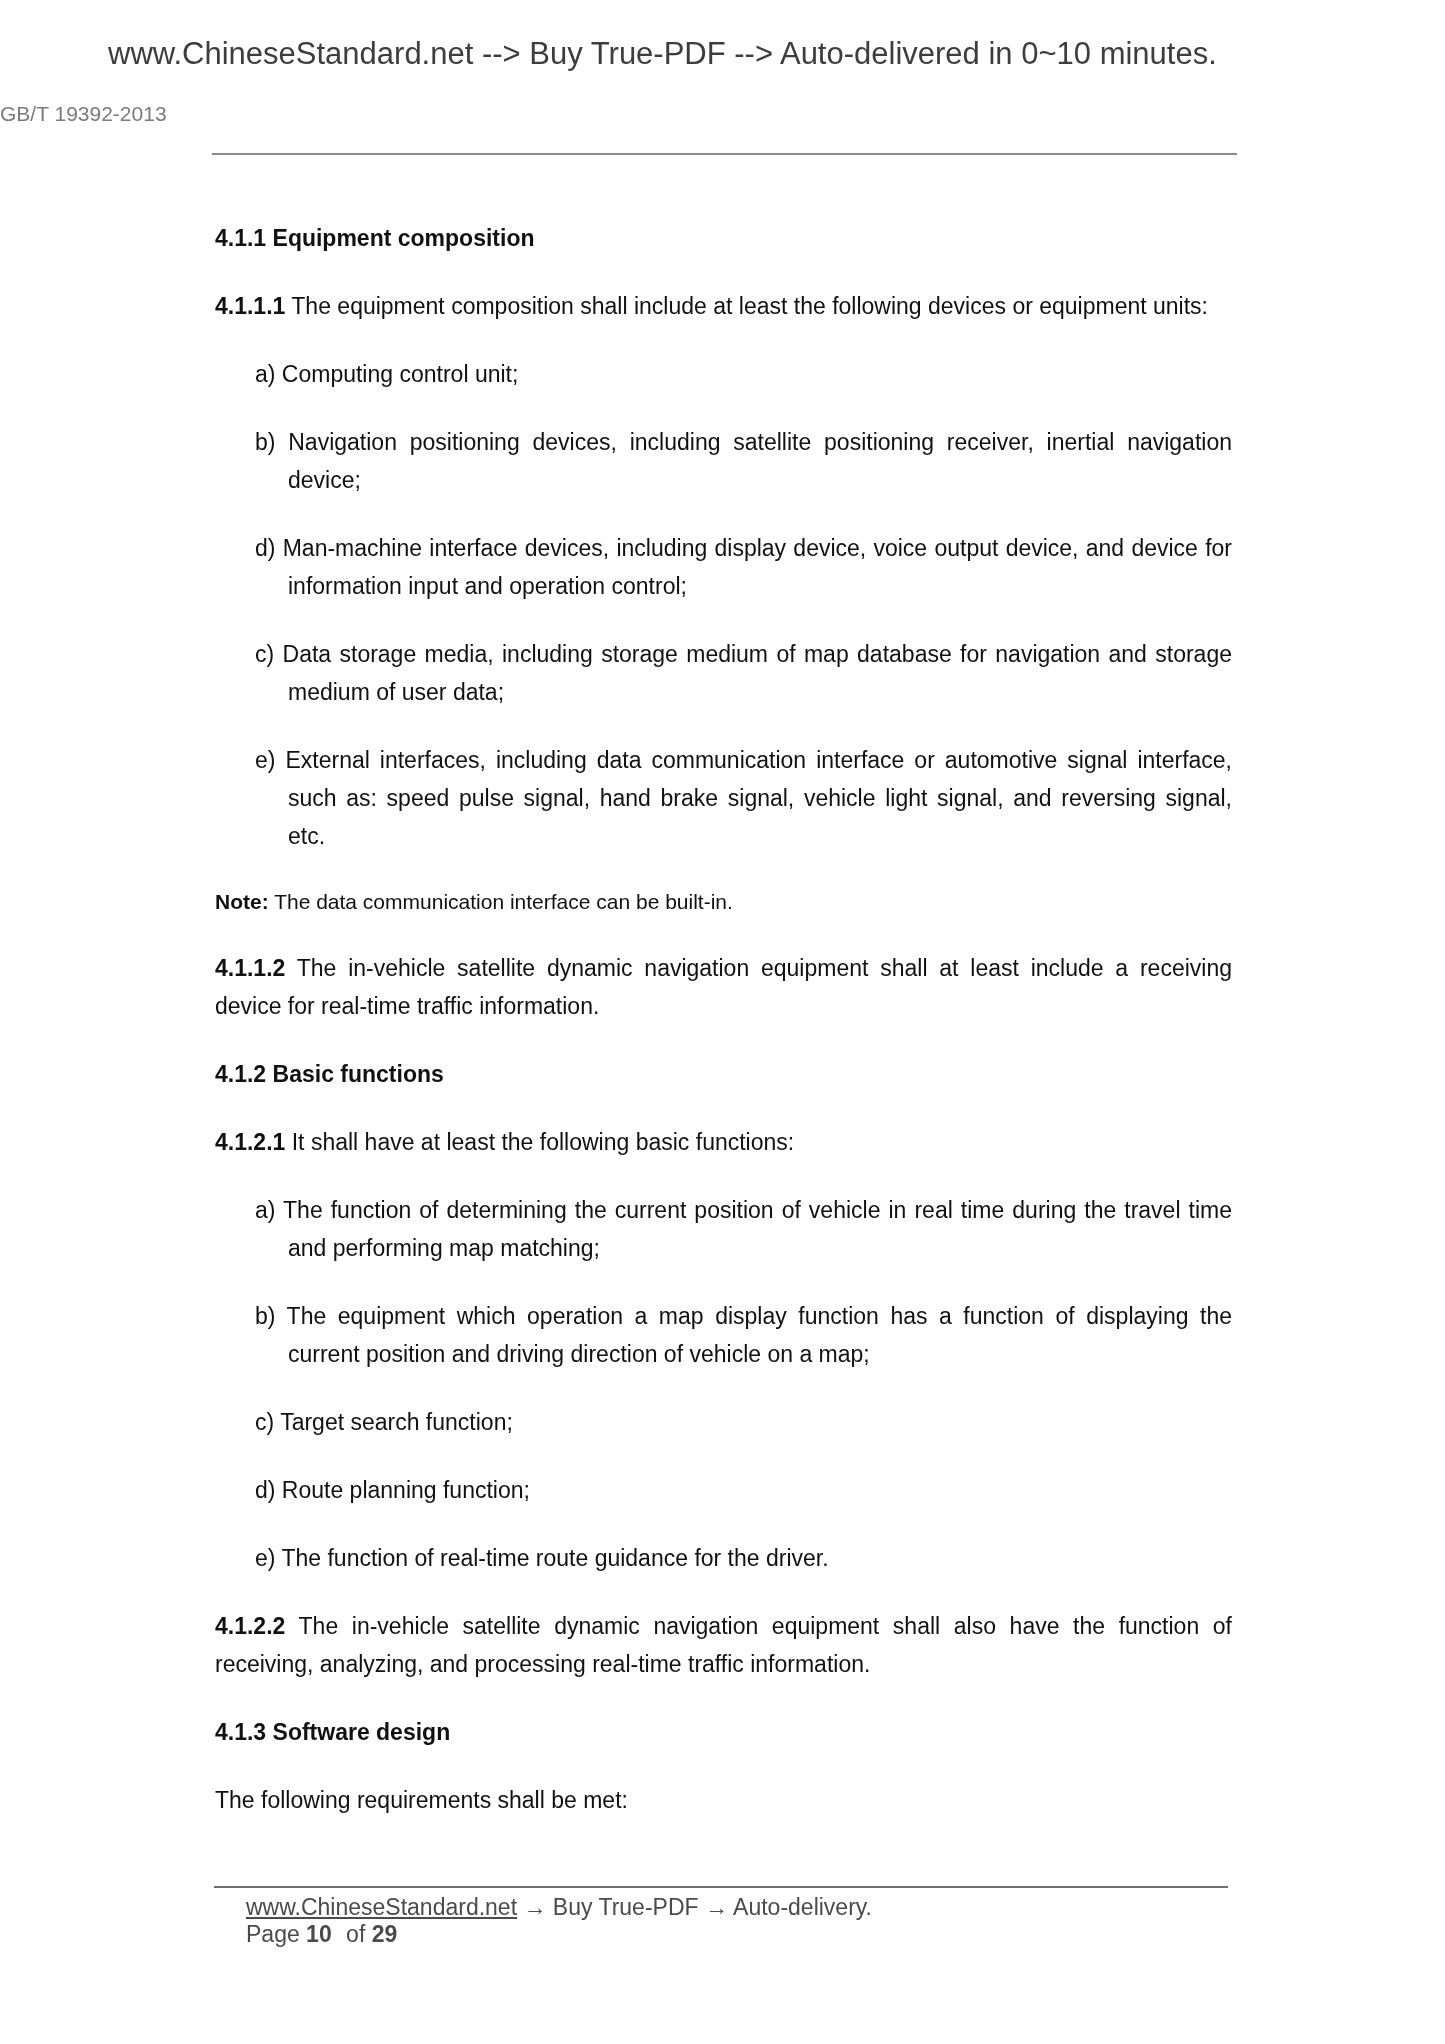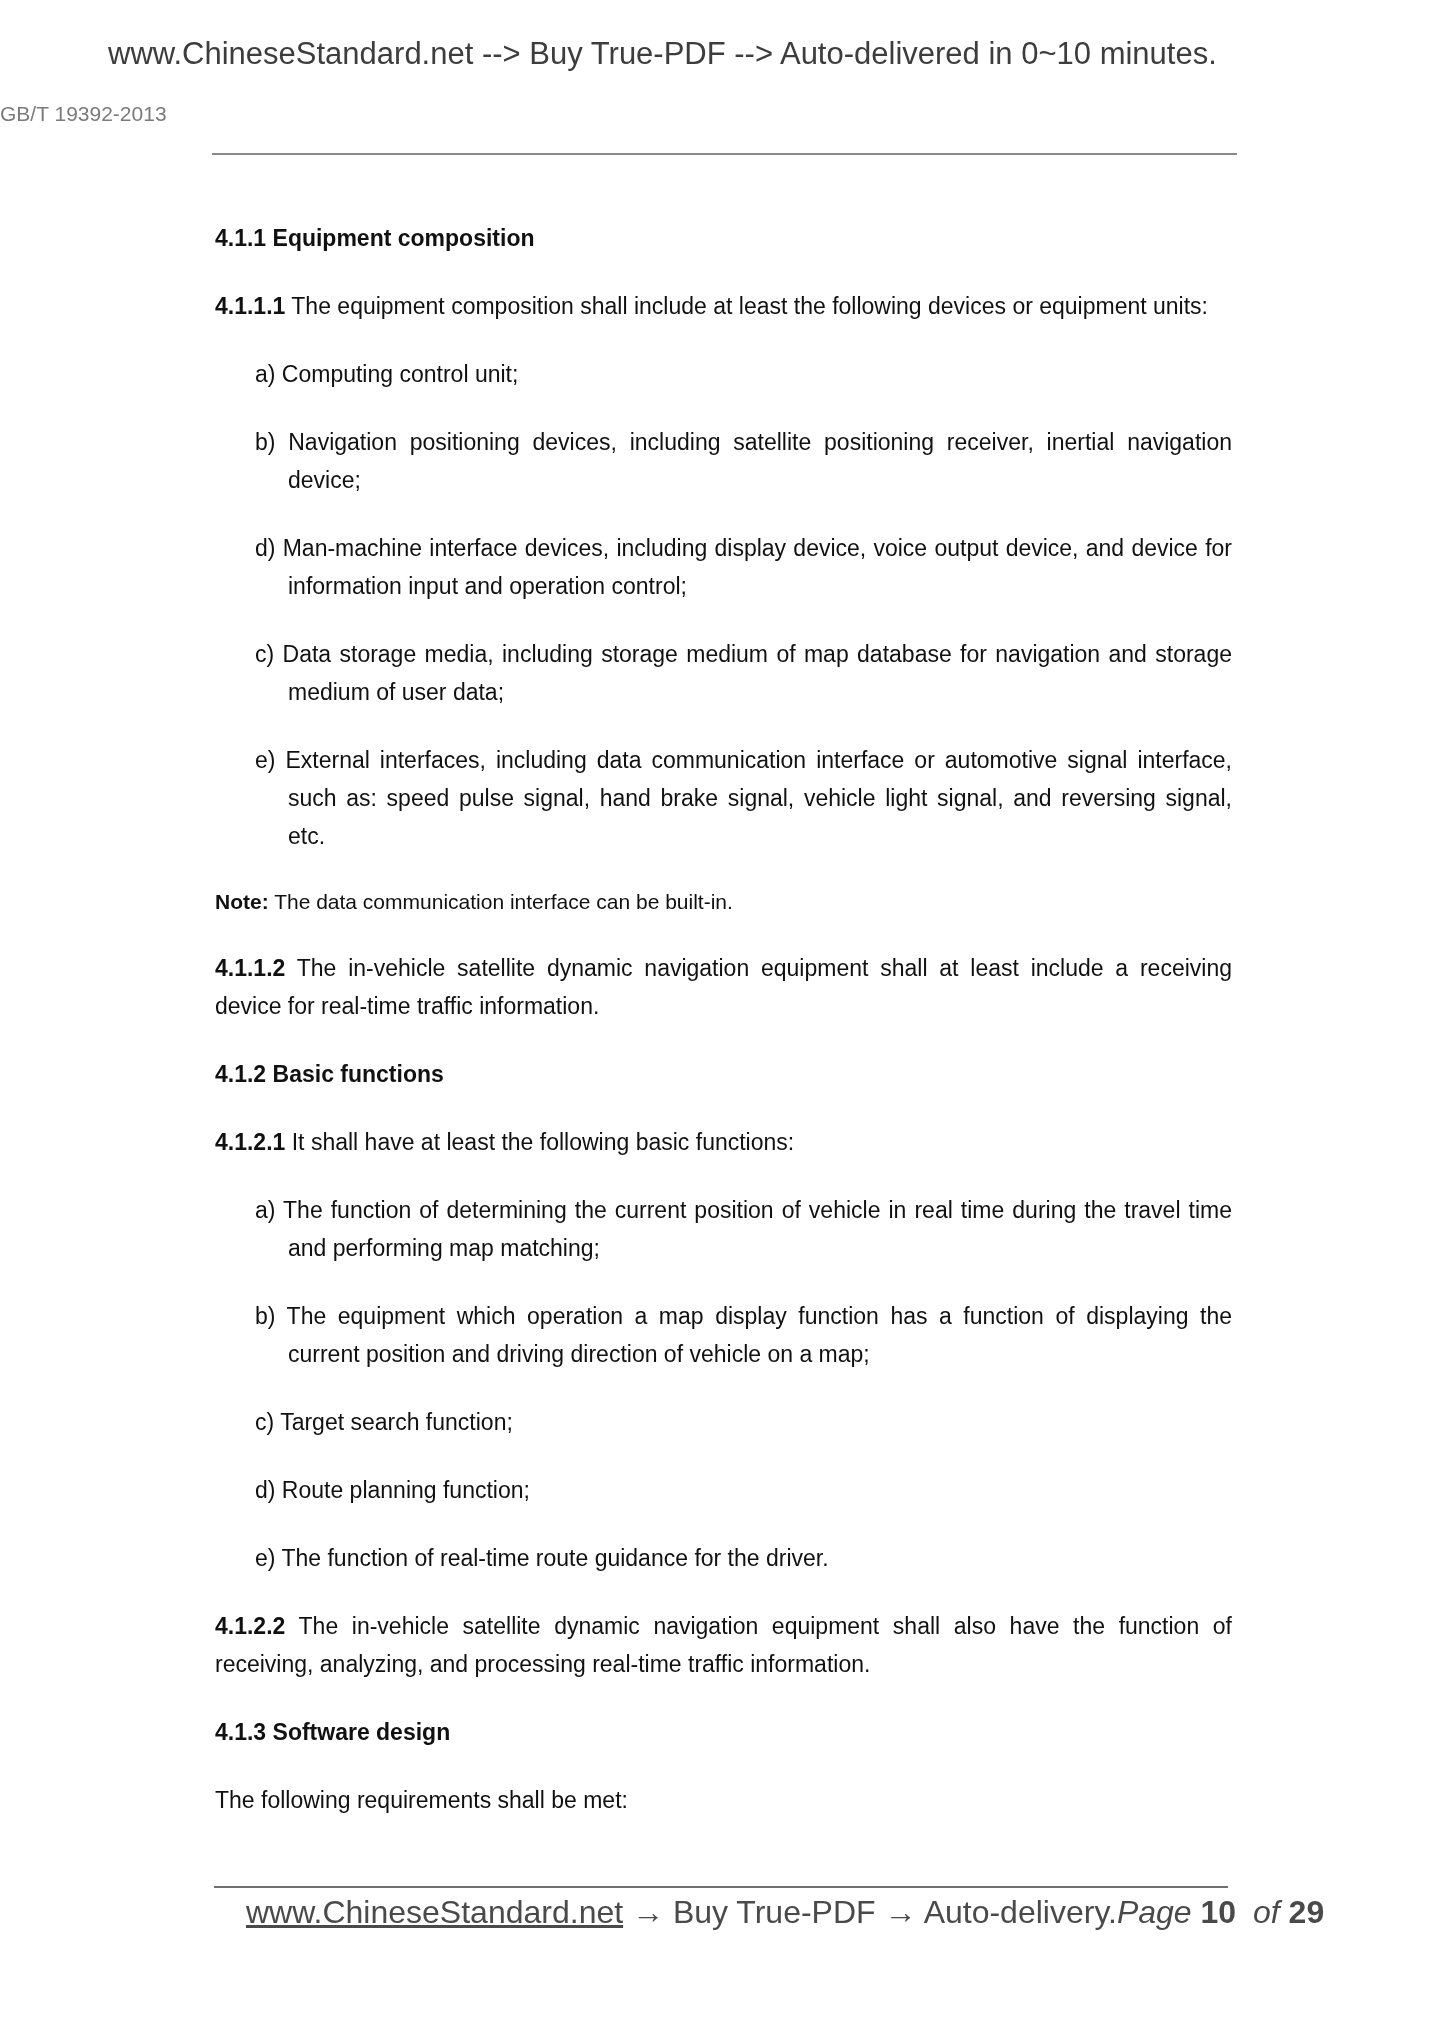--- a/index.html
+++ b/index.html
@@ -79,27 +79,28 @@
     border-top: 2px solid #6f6f6f;
   }
   .footer-text {
     position: absolute;
     left: 246px;
     right: 217px;
     top: 1894px;
     display: flex;
     justify-content: space-between;
     align-items: baseline;
-    font-size: 32px;
+    font-size: 23px;
     color: #4a4a4a;
     white-space: nowrap;
+    flex-direction: column;
   }
   .footer-left .site-link { text-decoration: underline; color: #4a4a4a; }
   .page-info b { font-weight: bold; }
-  .page-info span { margin-left: 8px; font-style: italic; }
+  .page-info span { margin-left: 8px; }
   .page-info span:first-child { margin-left: 0; }
 </style>
 </head>
 <body>
 
 <div class="page">
 
   <div class="top-promo">www.ChineseStandard.net --&gt; Buy True-PDF --&gt; Auto-delivered in 0~10 minutes.</div>
 
   <div class="doc-code">GB/T 19392-2013</div>

